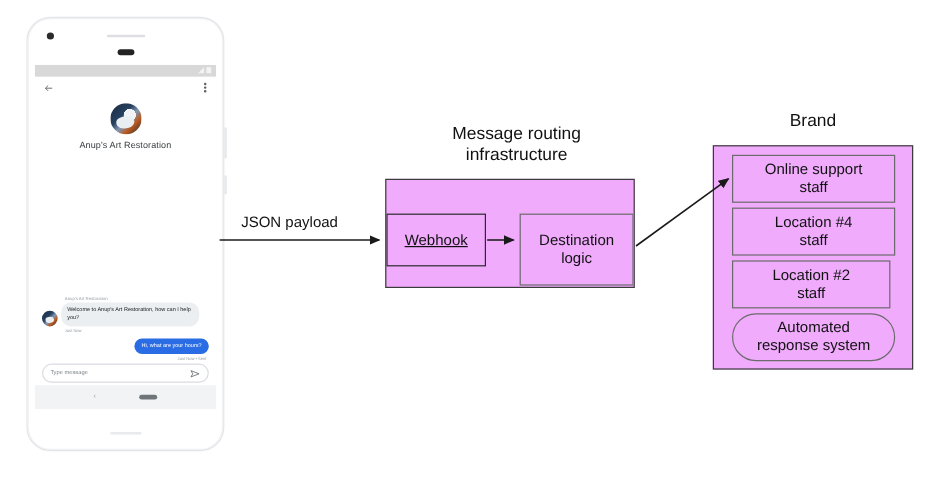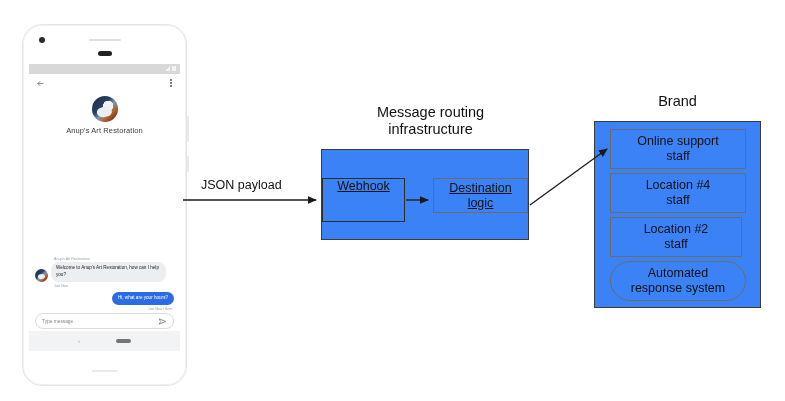--- a/index.html
+++ b/index.html
@@ -16,21 +16,21 @@
     width: 785px;
     height: 401px;
     background: #ffffff;
     overflow: hidden;
   }
 
   
   #phone-mockup {
     position: absolute;
     left: 22px;
-    top: 24px;
+    top: 14px;
     width: 165px;
     height: 362px;
   }
   .phone-body {
     position: absolute;
     inset: 0;
     border-radius: 20px;
     background: #ffffff;
     border: 1px solid #e3e5e8;
     box-shadow: 0 0 0 1px #f0f1f3 inset;
@@ -286,22 +286,23 @@
     width: 26px;
     height: 2px;
     border-radius: 1px;
     background: #e8eaed;
   }
 
   
   .dbox {
     position: absolute;
     box-sizing: border-box;
-    background: #3b82f6;
-    display: flex;
+    background: #f0abfc;
+    display: flex;
+    align-items: center;
     justify-content: center;
     text-align: center;
     line-height: 1.18;
   }
   .dbox-outer {
     border: 1.4px solid #3b3b3b;
   }
   .dbox-inner {
     border: 1.4px solid #6b6b6b;
     font-size: 12.5px;
@@ -409,21 +410,21 @@
     <div>Message routing</div>
     <div>infrastructure</div>
   </div>
 
   <div class="dbox dbox-outer" style="left:321px; top:149px; width:208px; height:91px;"></div>
 
   <div class="dbox dbox-plain" style="left:322px; top:178px; width:83px; height:44px;text-decoration:underline;">
     <span>Webhook</span>
   </div>
 
-  <div class="dbox dbox-inner" style="left:433px; top:178px; width:95px; height:35px; flex-direction:column;text-decoration:underline;">
+  <div class="dbox dbox-inner" style="left:433px; top:178px; width:95px; height:60px; flex-direction:column;">
     <span>Destination</span>
     <span>logic</span>
   </div>
 
   <div class="dlabel-small" style="left:201px; top:178px;">JSON payload</div>
 
   <div class="dlabel" style="left:594px; top:93px; width:167px;">Brand</div>
 
   <div class="dbox dbox-outer" style="left:594px; top:121px; width:167px; height:187px;"></div>
 

